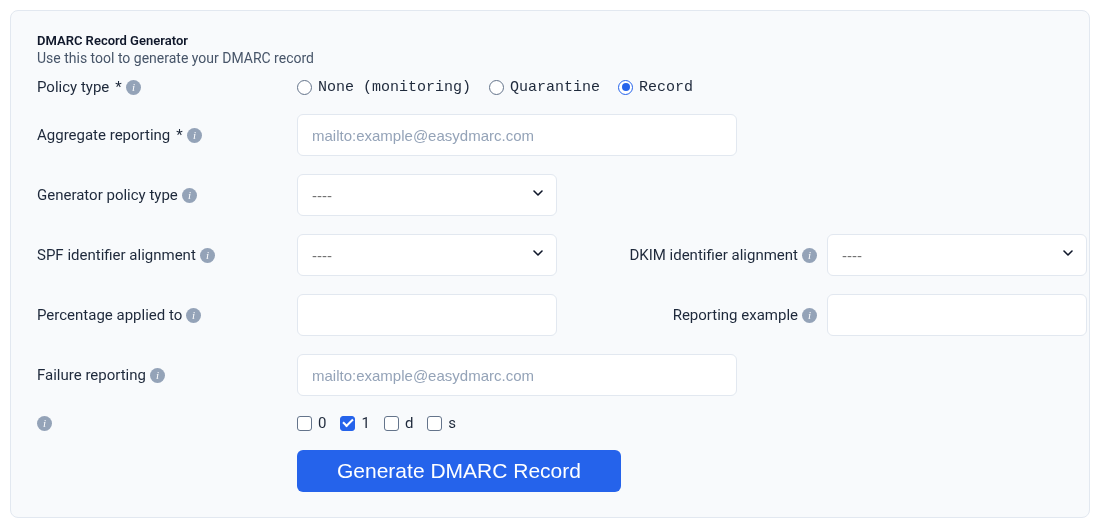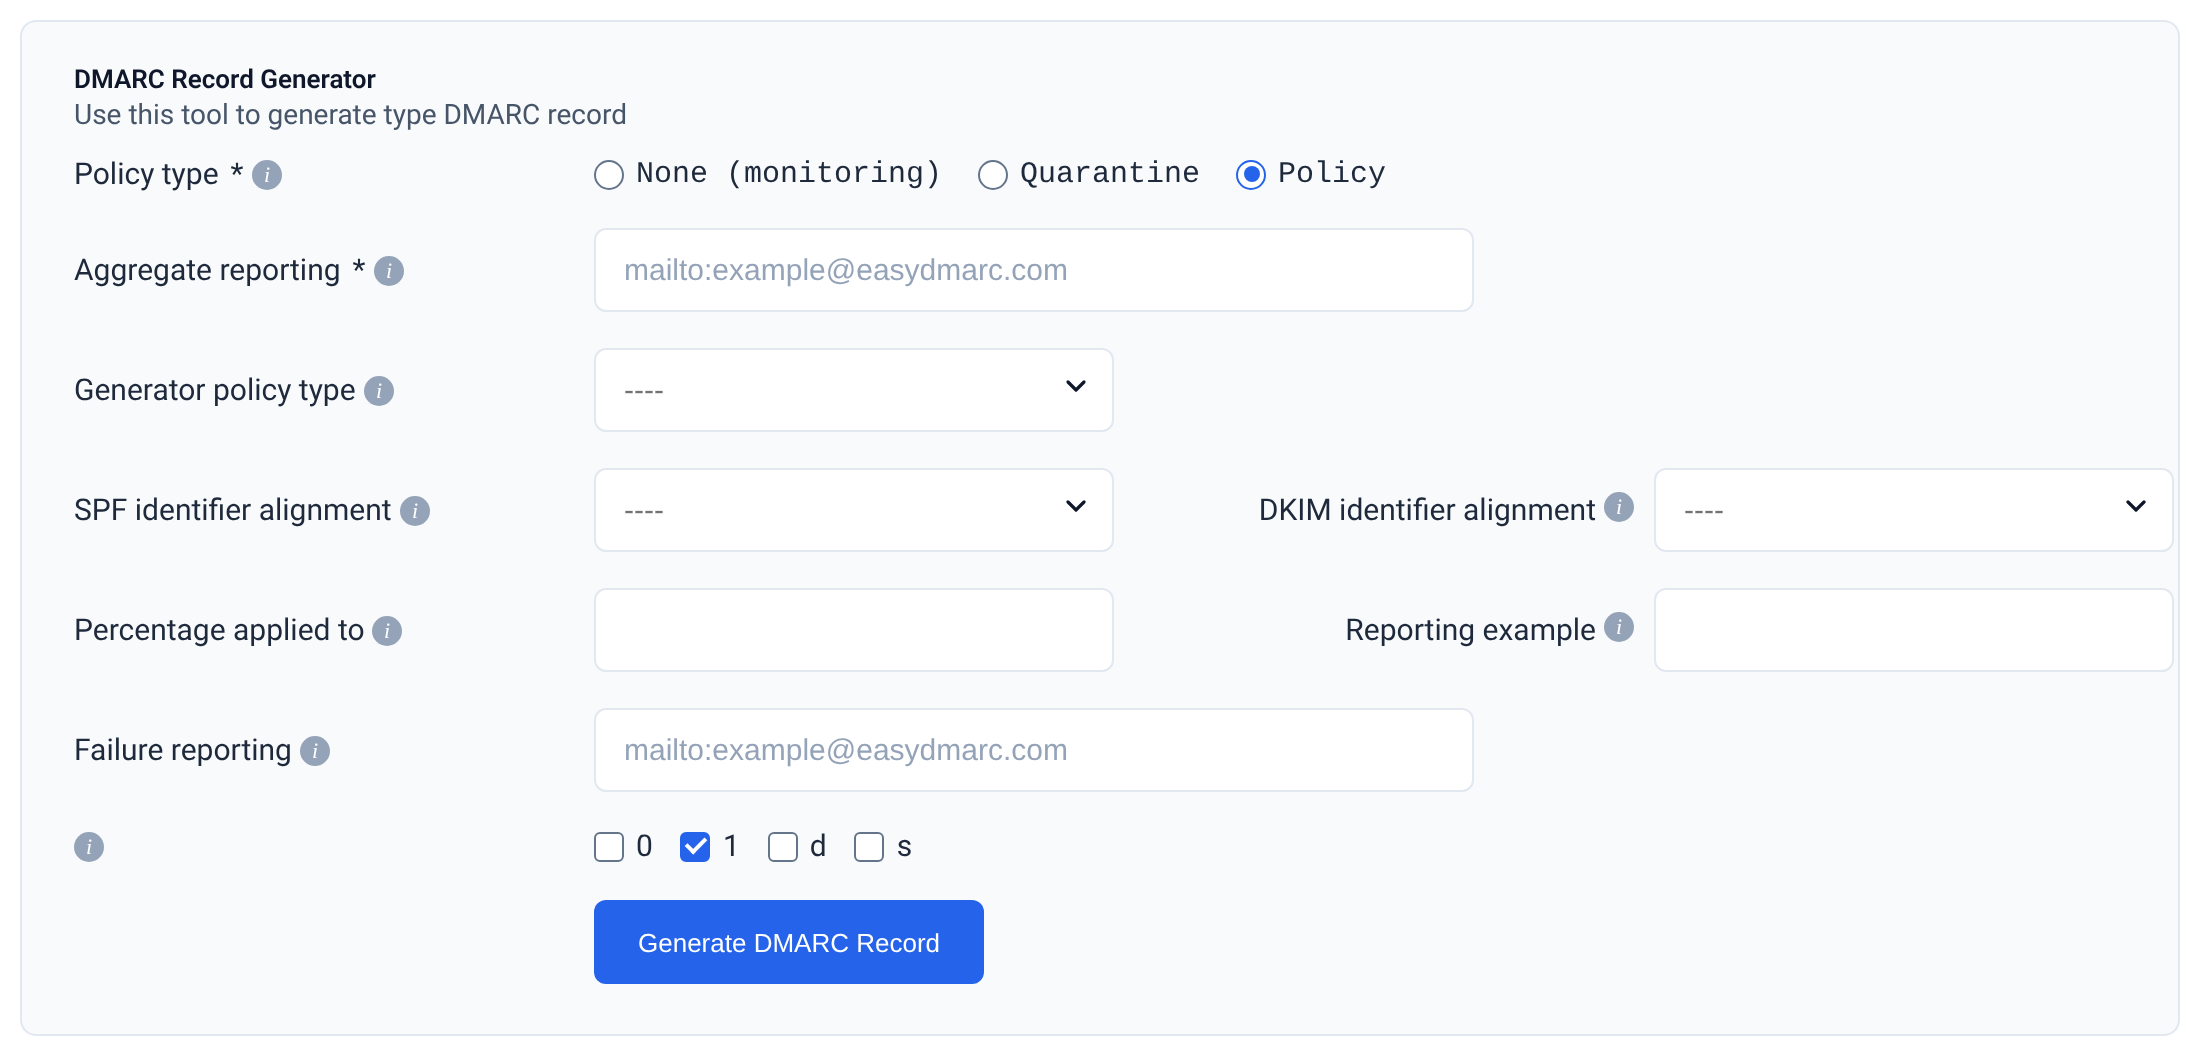--- a/index.html
+++ b/index.html
@@ -140,30 +140,30 @@
     border: solid #fff;
     border-width: 0 2px 2px 0;
     transform: rotate(45deg) translate(-1px, -1px);
   }
   .btn-primary {
     background: #2563eb;
     color: #fff;
     border: none;
     border-radius: 6px;
     height: 42px;
-    padding: 0 22px;
-    font-size: 13px;
+    padding: 0 40px;
+    font-size: 21px;
     font-weight: 500;
     cursor: pointer;
   }
   .col2-right-label {
     text-align: right;
     padding-right: 10px;
     display: flex;
-    align-items: flex-start;
+    align-items: center;
     justify-content: flex-end;
     gap: 4px;
   }
   .empty-cell { }
   .checks-row {
     grid-column: span 3;
     display: flex;
     gap: 14px;
     align-items: center;
   }
@@ -171,21 +171,21 @@
     grid-column: 2 / span 3;
     margin-top: 0px;
   }
 </style>
 </head>
 <body>
 
 <div class="outer">
   <div class="panel">
     <h1 class="title">DMARC Record Generator</h1>
-    <p class="subtitle">Use this tool to generate type DMARC record</p>
+    <p class="subtitle">Use this tool to generate your DMARC record</p>
 
     <div class="form">
 
       <div class="label">
         <span>Policy type</span>
         <span class="req">*</span>
         <span class="info-icon">
           <svg width="15" height="15" viewBox="0 0 15 15">
               <circle cx="7.5" cy="7.5" r="7.5" fill="#94a3b8"></circle>
               <text x="7.5" y="11" font-family="Georgia" font-style="italic" font-size="11" fill="#fff" text-anchor="middle">i</text>
@@ -198,21 +198,21 @@
           <span>None (monitoring)</span>
         </label>
         <label class="radio-item">
           <span class="radio-outer"></span>
           <span>Quarantine</span>
         </label>
         <label class="radio-item">
           <span class="radio-outer selected">
               <span class="radio-inner"></span>
             </span>
-          <span>Policy</span>
+          <span>Record</span>
         </label>
       </div>
 
       <div class="label">
         <span>Aggregate reporting</span>
         <span class="req">*</span>
         <span class="info-icon">
           <svg width="15" height="15" viewBox="0 0 15 15">
               <circle cx="7.5" cy="7.5" r="7.5" fill="#94a3b8"></circle>
               <text x="7.5" y="11" font-family="Georgia" font-style="italic" font-size="11" fill="#fff" text-anchor="middle">i</text>

